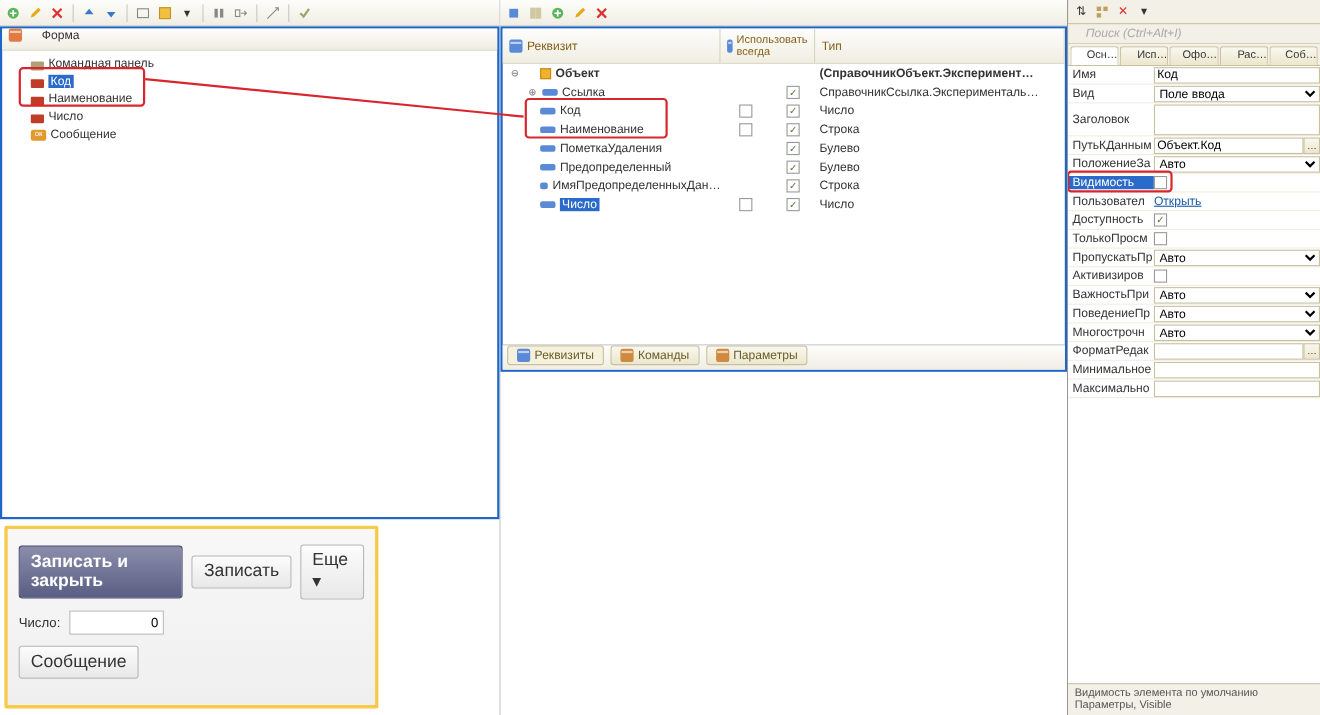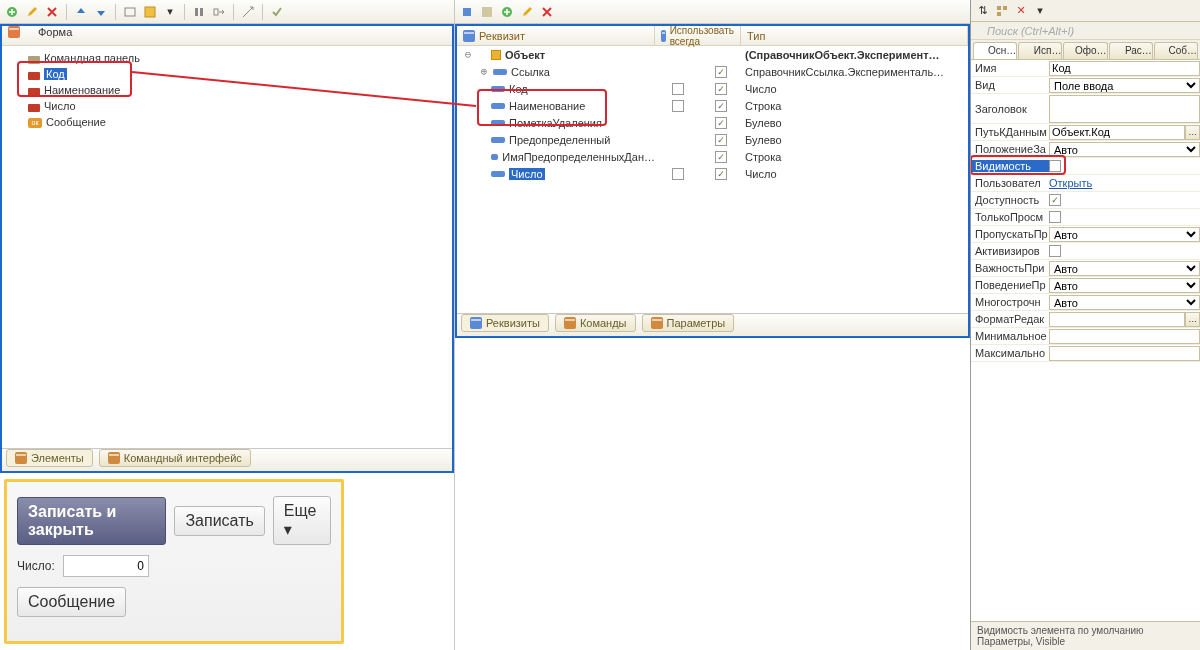--- a/index.html
+++ b/index.html
@@ -33,21 +33,21 @@
 
 .preview-wrap{padding:6px 4px}
 .preview{border:3px solid #f7c948;background:linear-gradient(#f8f8f8,#efefef);width:340px;padding:14px 10px 14px 10px;border-radius:2px}
 .pv-row{display:flex;gap:8px;align-items:center;margin-bottom:10px}
 .pv-btn{border:1px solid #b8b8b8;padding:5px 10px;border-radius:3px;background:linear-gradient(#fcfcfc,#e8e8e8);cursor:pointer;font-size:16px}
 .pv-btn.main{background:linear-gradient(#8a8daa,#5a5e84);color:#fff;border-color:#4a4e70;font-weight:bold}
 .pv-label{font-size:12px}
 .pv-input{border:1px solid #bbb;height:22px;width:86px;text-align:right;padding:0 4px;font-size:12px}
 
 .req-panel{flex:1;border:2px solid #1e66c8;display:flex;flex-direction:column;min-height:0;margin-bottom:2px}
-.req-head{height:20px;background:linear-gradient(#fdfdfb,#f0eee3);border-bottom:1px solid #d8d4c0;display:flex}
+.req-head{height:32px;background:linear-gradient(#fdfdfb,#f0eee3);border-bottom:1px solid #d8d4c0;display:flex}
 .req-col{border-right:1px solid #d8d4c0;display:flex;align-items:center;padding:0 6px;gap:4px;color:#865f1a}
 .req-col.c1{width:198px}.req-col.c2{width:86px;font-size:10px;line-height:1.1}.req-col.c3{flex:1}
 .req-tree{flex:1;overflow:auto}
 .req-row{display:flex;align-items:center;height:17px}
 .req-row .rc1{width:198px;display:flex;align-items:center;gap:4px;padding-left:6px}
 .req-row .rc2{width:46px;display:flex;justify-content:center}
 .req-row .rc3{width:40px;display:flex;justify-content:center}
 .req-row .rc4{flex:1;padding-left:4px}
 .exp{width:10px;text-align:center;color:#888;cursor:pointer;font-family:monospace}
 .cube{width:10px;height:10px;background:#f0b030;border:1px solid #c88a10}
@@ -166,30 +166,20 @@
           </div>
         <div class="node lvl1">
             <span class="bar-ico"></span>
             <span>Число</span>
           </div>
         <div class="node lvl1">
             <span class="bar-ico ok">ок</span>
             <span>Сообщение</span>
           </div>
       </div>
-      <div class="tabs-bottom">
-        <span class="tab-btn active">
-            <span class="db-ico" style="background:#d08a40"></span>
-            <span>Элементы</span>
-          </span>
-        <span class="tab-btn">
-            <span class="db-ico" style="background:#d08a40"></span>
-            <span>Командный интерфейс</span>
-          </span>
-      </div>
 
       <div class="red-box" style="left:15px;top:35px;width:115px;height:36px"></div>
     </div>
 
     <div class="preview-wrap">
       <div class="preview">
         <div class="pv-row">
           <span class="pv-btn main">Записать и закрыть</span>
           <span class="pv-btn">Записать</span>
           <span class="pv-btn"><span>Еще</span> ▾</span>

